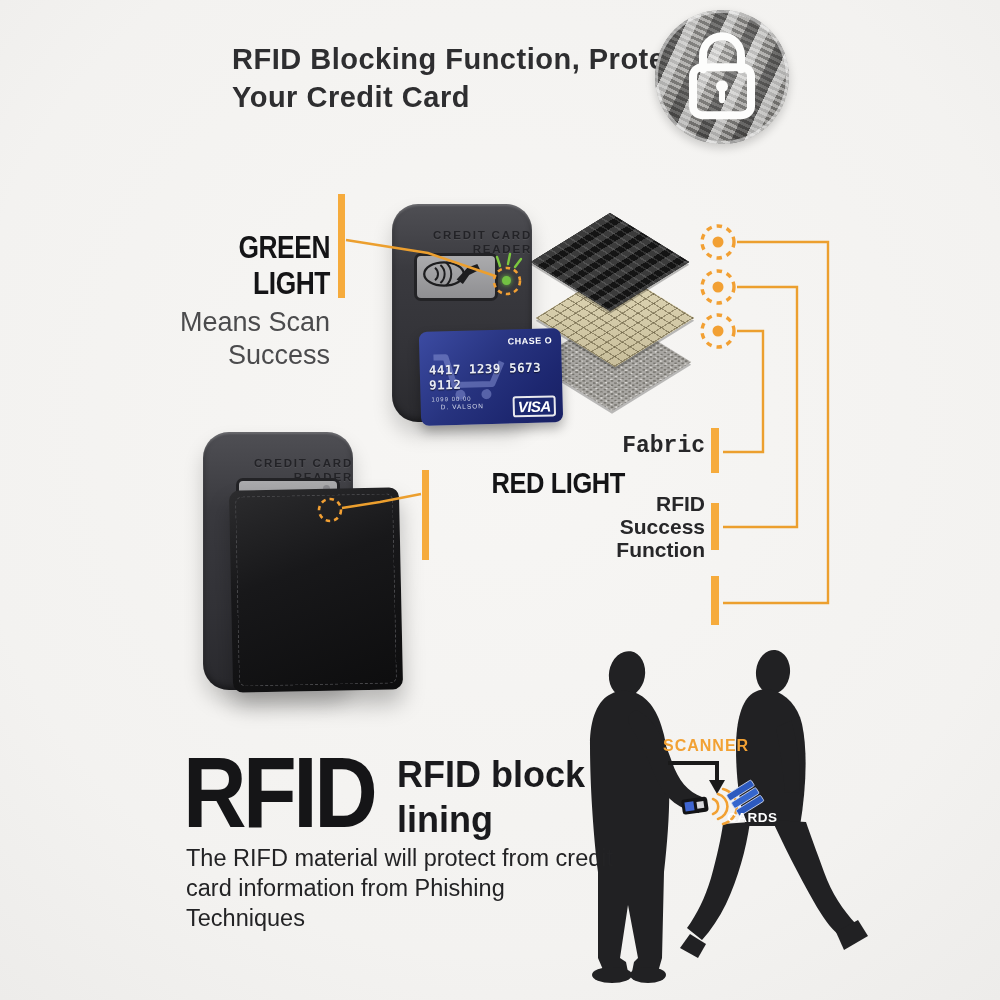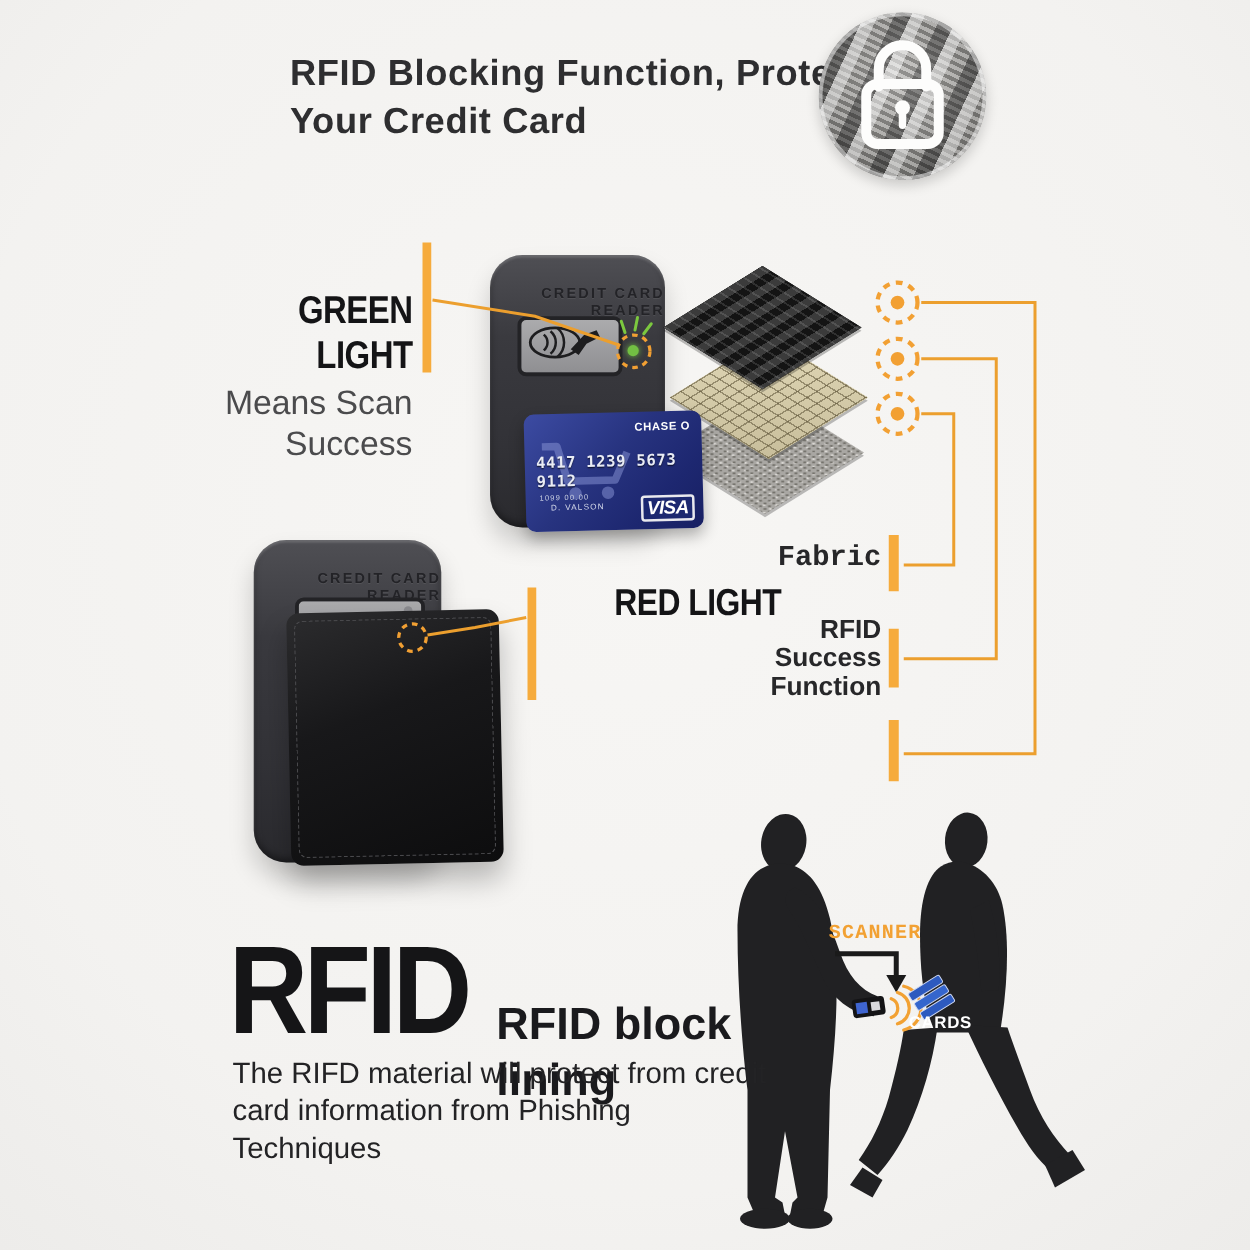--- a/index.html
+++ b/index.html
@@ -95,27 +95,27 @@
     transform:rotate(-1.2deg);
     background:linear-gradient(160deg,#2c2c2e 0%,#18181a 40%,#0d0d0e 100%);
     box-shadow:0 14px 22px rgba(0,0,0,.25);}
   .wallet-stitch{position:absolute;left:6px;top:6px;right:6px;bottom:6px;
     border:1.5px dashed #49494c;border-radius:7px;}
 
   
   .rfid-big{position:absolute;left:183px;top:742px;font-size:100px;font-weight:900;color:#151517;
     letter-spacing:-4px;transform:scaleX(.88);transform-origin:left top;line-height:100px;z-index:8;}
   .rfid-head{position:absolute;left:397px;top:752px;font-size:36px;font-weight:800;color:#1a1a1d;
-    line-height:45px;z-index:8;margin-top:44px;}
+    line-height:45px;z-index:8;}
   .rfid-body{position:absolute;left:186px;top:843px;width:430px;font-size:23.5px;line-height:30px;
     color:#232325;z-index:8;}
 
   
   .scanner-label{position:absolute;left:663px;top:737px;font-size:16px;font-weight:700;
-    color:#F2A133;letter-spacing:1px;z-index:8;font-family:Liberation Mono, monospace;}
+    color:#F2A133;letter-spacing:1px;z-index:8;}
   .cards-label{position:absolute;left:727px;top:810px;font-size:13.5px;font-weight:700;
     color:#ffffff;letter-spacing:.5px;z-index:8;}
 
   .overlay{position:absolute;left:0;top:0;width:1000px;height:1000px;pointer-events:none;}
   .z2{z-index:2;} .z6{z-index:6;}
 </style>
 </head>
 <body>
 
 <div class="canvas">

